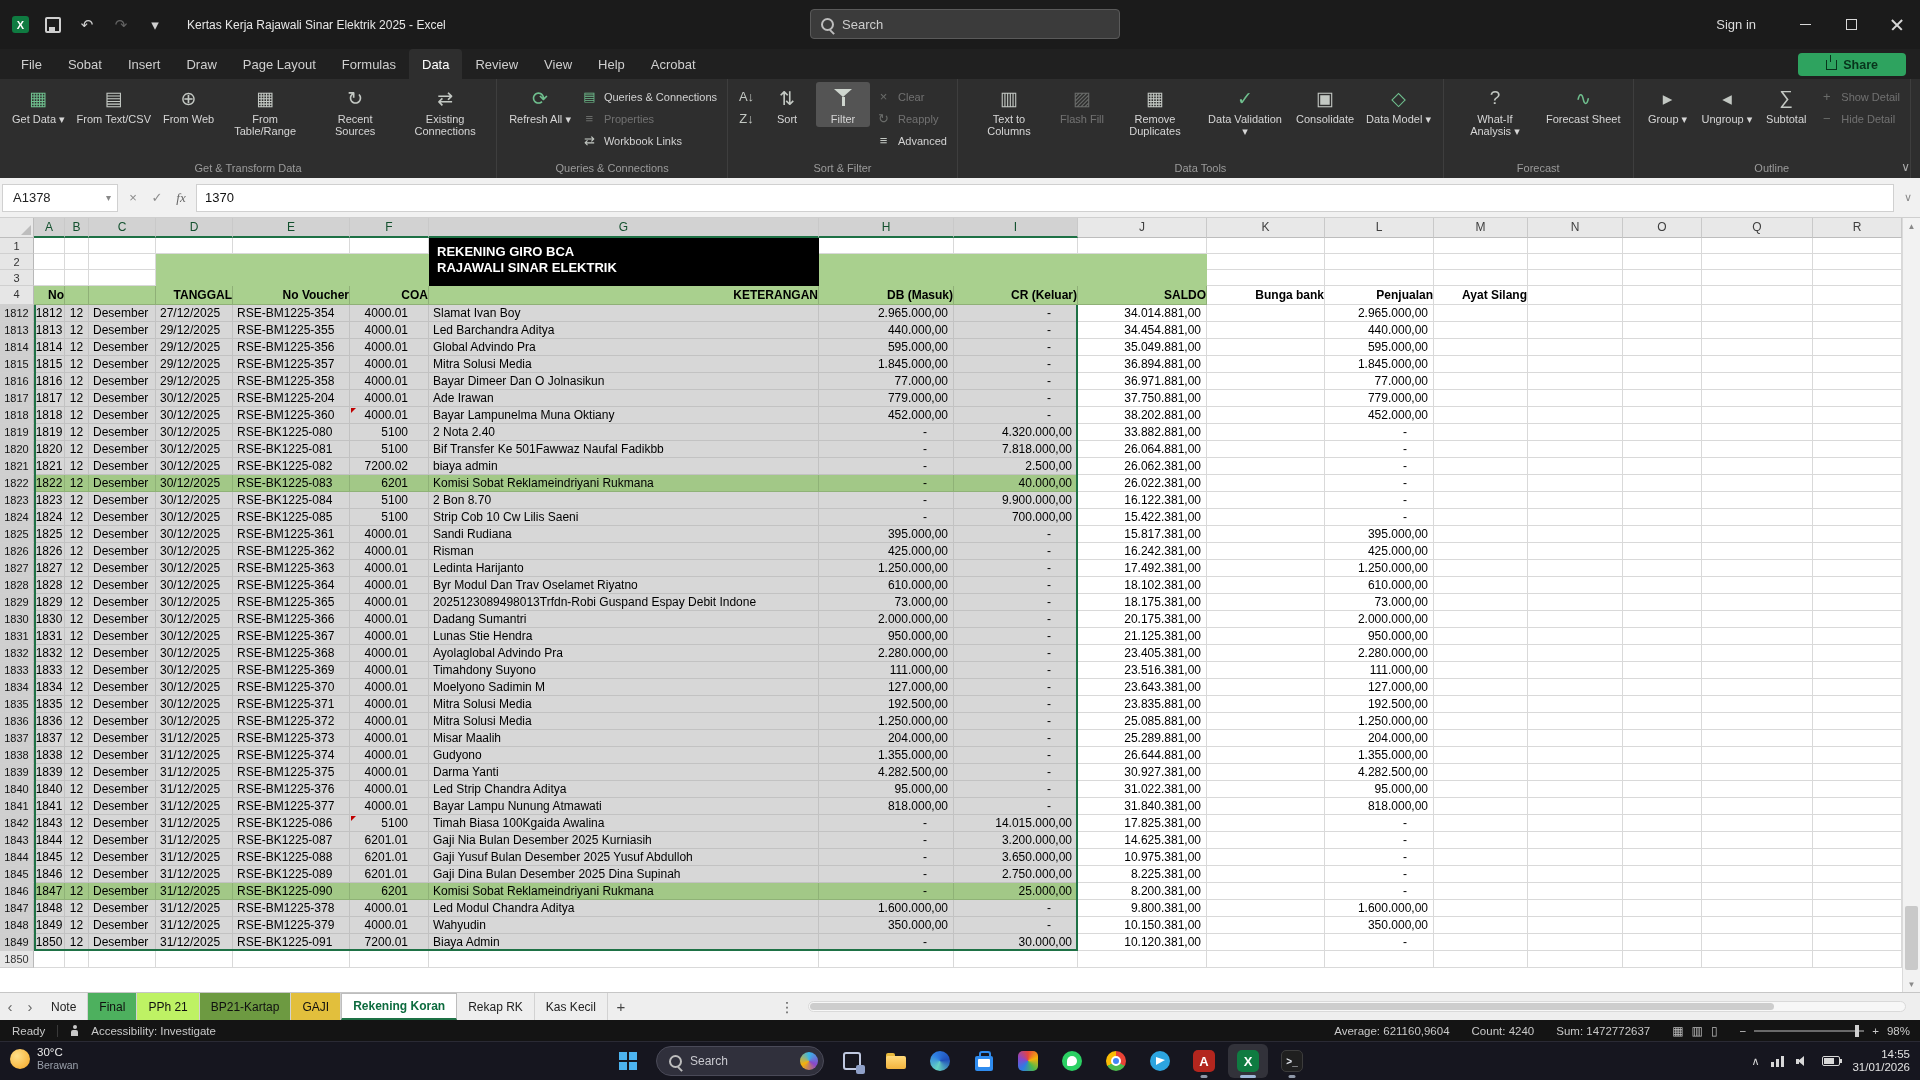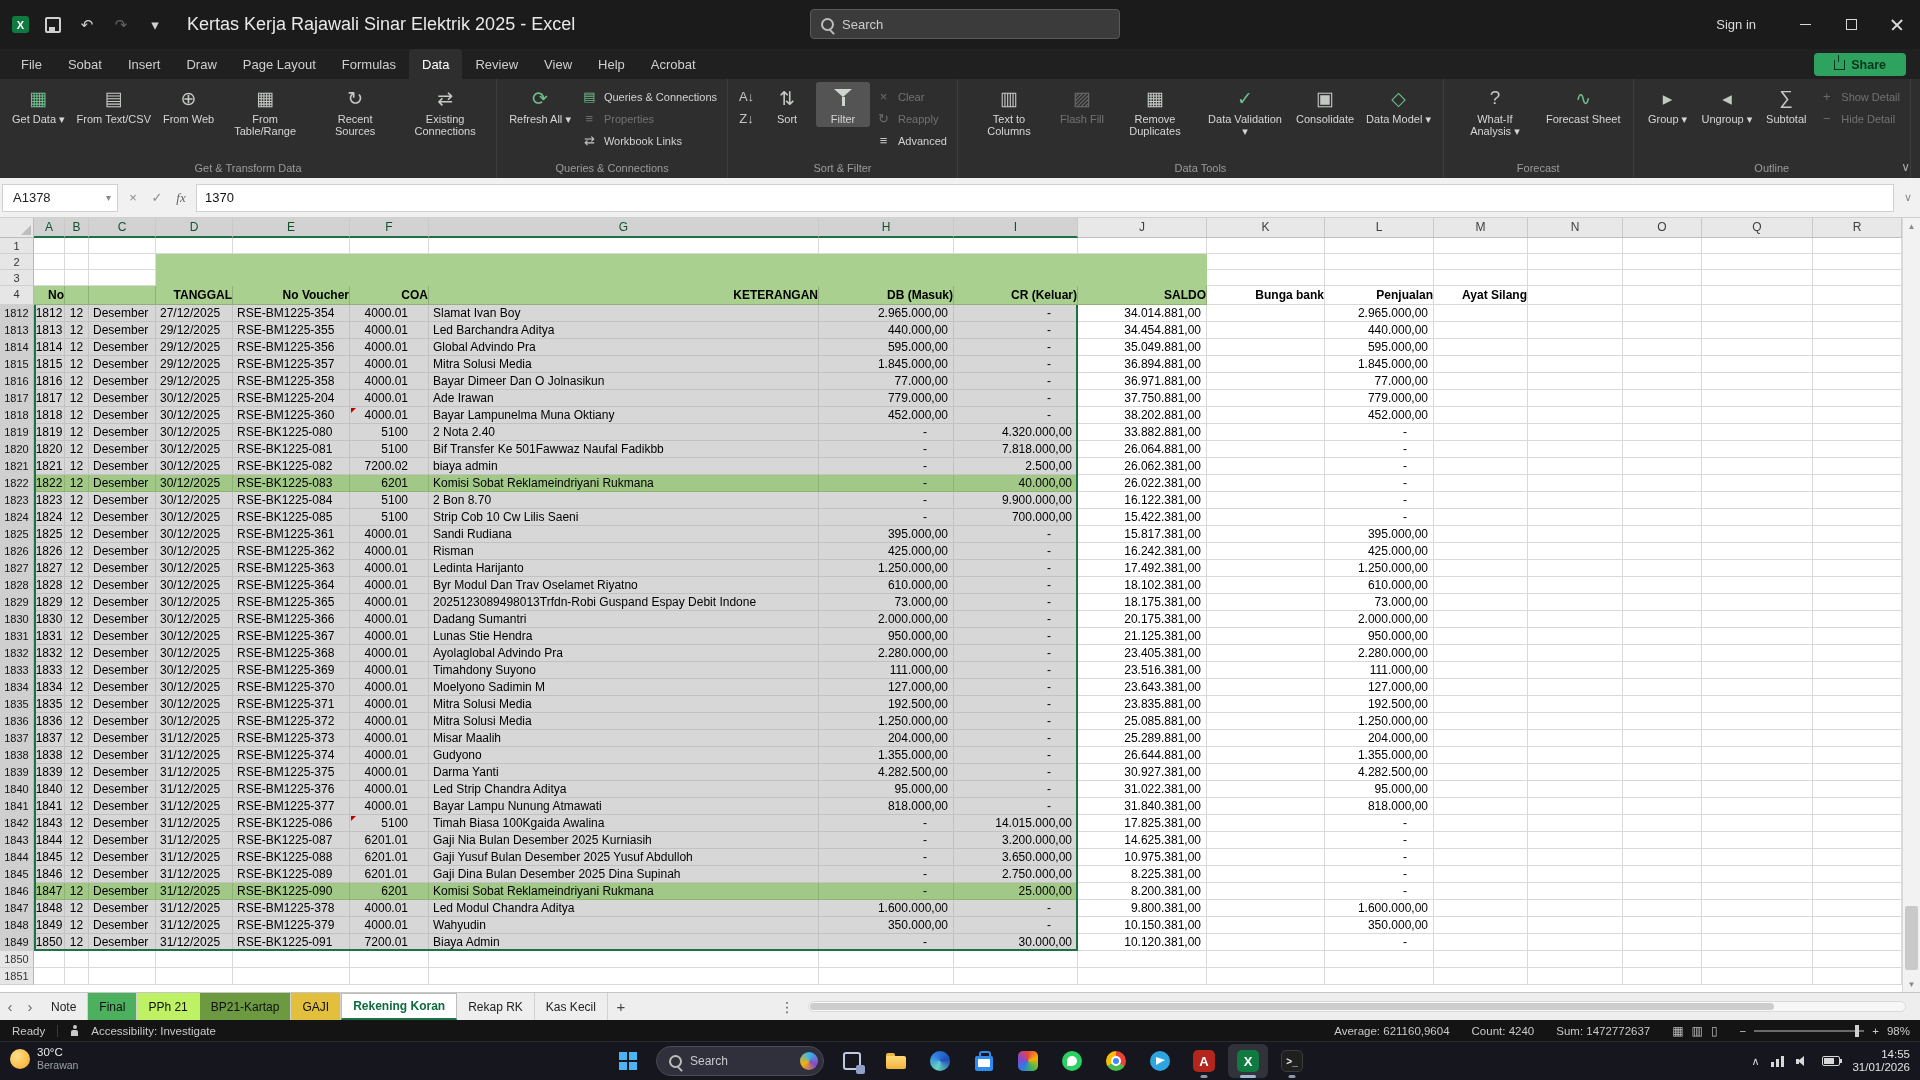--- a/index.html
+++ b/index.html
@@ -6,38 +6,38 @@
   body{width:1920px;height:1080px;overflow:hidden;font-family:"Liberation Sans",sans-serif;position:relative;}
   
   #titlebar{position:absolute;left:0;top:0;width:1920px;height:49px;background:#1b1b1b;color:#e6e6e6;display:flex;align-items:center;}
   .qat{display:flex;align-items:center;gap:14px;margin-left:12px;}
   .qbtn{display:flex;align-items:center;justify-content:center;width:20px;height:20px;color:#cfcfcf;font-size:15px;}
   .qbtn.dis{opacity:.4;}
   .xl-logo{width:17px;height:17px;background:#0f7b41;border-radius:3px;color:#fff;font-size:11px;font-weight:bold;display:flex;align-items:center;justify-content:center;}
   .i-save{width:12px;height:12px;border:2px solid #cfcfcf;border-radius:2px;position:relative;}
   .i-save:after{content:"";position:absolute;left:2px;bottom:0;width:6px;height:4px;background:#cfcfcf;}
   .i-save:before{content:"";position:absolute;left:3px;top:0;width:4px;height:3px;background:#1b1b1b;}
-  #win-title{font-size:18px;color:#e8e8e8;margin-left:22px;white-space:nowrap;}
+  #win-title{font-size:12px;color:#e8e8e8;margin-left:22px;white-space:nowrap;}
   #tsearch{position:absolute;left:810px;top:9px;width:310px;height:30px;background:#3b3b3b;border:1px solid #5a5a5a;border-radius:4px;display:flex;align-items:center;gap:8px;color:#cdcdcd;font-size:13px;padding-left:10px;box-sizing:border-box;}
   .mag{width:9px;height:9px;border:2px solid #bdbdbd;border-radius:50%;position:relative;flex:none;}
   .mag:after{content:"";position:absolute;left:8px;top:9px;width:2px;height:6px;background:#bdbdbd;transform:rotate(-45deg);}
   #tb-right{position:absolute;right:0;top:0;height:49px;display:flex;align-items:center;}
   #signin{font-size:13px;color:#dcdcdc;margin-right:26px;}
   .wc{width:46px;height:49px;display:flex;align-items:center;justify-content:center;}
   .wc-min:before{content:"";width:11px;height:1.5px;background:#d8d8d8;display:block;}
   .wc-max:before{content:"";width:9px;height:9px;border:1.5px solid #d8d8d8;display:block;}
   .wc-close{position:relative;}
   .wc-close:before,.wc-close:after{content:"";position:absolute;width:14px;height:1.5px;background:#d8d8d8;}
   .wc-close:before{transform:rotate(45deg);} .wc-close:after{transform:rotate(-45deg);}
   
   #tabrow{position:absolute;left:0;top:49px;width:1920px;height:30px;background:#202020;display:flex;align-items:flex-end;}
   #ribbon-tabs{display:flex;margin-left:8px;height:100%;align-items:stretch;}
   .rtab{padding:0 13px;display:flex;align-items:center;font-size:13px;color:#cfcfcf;}
   .rtab.active{background:#2e2e2e;color:#fff;border-radius:4px 4px 0 0;}
-  #share{position:absolute;right:14px;top:4px;height:23px;background:#2ea35f;border-radius:4px;display:flex;align-items:center;gap:6px;padding:0 20px;color:#08351c;font-size:12.5px;font-weight:bold;}
+  #share{position:absolute;right:14px;top:4px;height:23px;background:#2ea35f;border-radius:4px;display:flex;align-items:center;gap:6px;padding:0 28px;color:#08351c;font-size:12.5px;font-weight:bold;}
   .shic{width:9px;height:9px;border:1.5px solid #08351c;border-top:none;position:relative;}
   .shic:after{content:"";position:absolute;left:2.5px;top:-5px;width:1.5px;height:7px;background:#08351c;}
   
   #ribbon{position:absolute;left:0;top:79px;width:1920px;height:99px;background:#2e2e2e;display:flex;box-sizing:border-box;}
   .rgroup{display:flex;flex-direction:column;border-right:1px solid #3e3e3e;padding:3px 7px 0;flex:none;}
   .rbody{display:flex;flex:1;align-items:flex-start;gap:2px;}
   .rcap{text-align:center;font-size:11px;color:#9b9b9b;padding:1px 0 4px;}
   .rbig{display:flex;flex-direction:column;align-items:center;min-width:44px;max-width:84px;padding:4px 5px 2px;gap:3px;border-radius:3px;}
   .rbig.on{background:#545454;}
   .rblab{font-size:11px;line-height:12px;color:#d6d6d6;text-align:center;white-space:normal;max-width:78px;}
@@ -483,20 +483,24 @@
         <div class="cell hcell" style="width: 129px;">SALDO</div>
         <div class="cell hwhite" style="width: 118px;">Bunga bank</div>
         <div class="cell hwhite" style="width: 109px;">Penjualan</div>
         <div class="cell hwhite" style="width: 94px;">Ayat Silang</div>
         <div class="cell hwhite" style="width: 95px;"></div>
         <div class="cell hwhite" style="width: 79px;"></div>
         <div class="cell hwhite" style="width: 111px;"></div>
         <div class="cell hwhite" style="width: 89px;"></div>
       </div>
       <div id="greenband"></div>
+      <div id="blackbox">
+        <div class="bbline">REKENING GIRO BCA</div>
+        <div class="bbline">RAJAWALI SINAR ELEKTRIK</div>
+      </div>
     </div>
   <div id="rows">
       <div class="grow">
         <div class="rh selr">1812</div>
         <div class="cell sel ctr" style="width: 31px;">1812</div>
         <div class="cell sel ctr" style="width: 24px;">12</div>
         <div class="cell sel" style="width: 67px;">Desember</div>
         <div class="cell sel" style="width: 77px;">27/12/2025</div>
         <div class="cell sel" style="width: 117px;">RSE-BM1225-354</div>
         <div class="cell sel coa" style="width: 79px;">4000.01</div>
@@ -1247,40 +1251,20 @@
         <div class="cell" style="width: 118px;"></div>
         <div class="cell num dash" style="width: 109px;">-</div>
         <div class="cell" style="width: 94px;"></div>
         <div class="cell" style="width: 95px;"></div>
         <div class="cell" style="width: 79px;"></div>
         <div class="cell" style="width: 111px;"></div>
         <div class="cell" style="width: 89px;"></div>
       </div>
       <div class="grow">
         <div class="rh">1850</div>
-        <div class="cell" style="width: 31px;"></div>
-        <div class="cell" style="width: 24px;"></div>
-        <div class="cell" style="width: 67px;"></div>
-        <div class="cell" style="width: 77px;"></div>
-        <div class="cell" style="width: 117px;"></div>
-        <div class="cell" style="width: 79px;"></div>
-        <div class="cell" style="width: 390px;"></div>
-        <div class="cell" style="width: 135px;"></div>
-        <div class="cell" style="width: 124px;"></div>
-        <div class="cell" style="width: 129px;"></div>
-        <div class="cell" style="width: 118px;"></div>
-        <div class="cell" style="width: 109px;"></div>
-        <div class="cell" style="width: 94px;"></div>
-        <div class="cell" style="width: 95px;"></div>
-        <div class="cell" style="width: 79px;"></div>
-        <div class="cell" style="width: 111px;"></div>
-        <div class="cell" style="width: 89px;"></div>
-      </div>
-      <div class="grow">
-        <div class="rh">1851</div>
         <div class="cell" style="width: 31px;"></div>
         <div class="cell" style="width: 24px;"></div>
         <div class="cell" style="width: 67px;"></div>
         <div class="cell" style="width: 77px;"></div>
         <div class="cell" style="width: 117px;"></div>
         <div class="cell" style="width: 79px;"></div>
         <div class="cell" style="width: 390px;"></div>
         <div class="cell" style="width: 135px;"></div>
         <div class="cell" style="width: 124px;"></div>
         <div class="cell" style="width: 129px;"></div>

